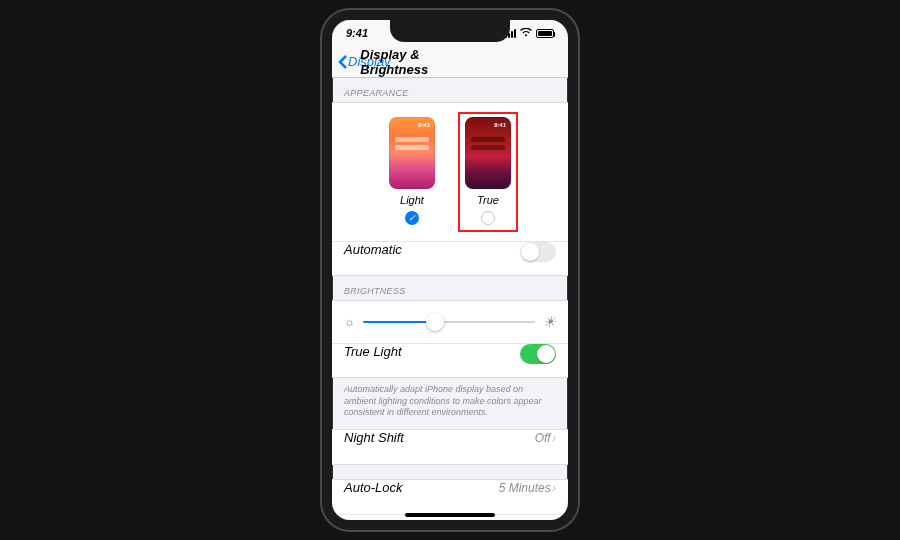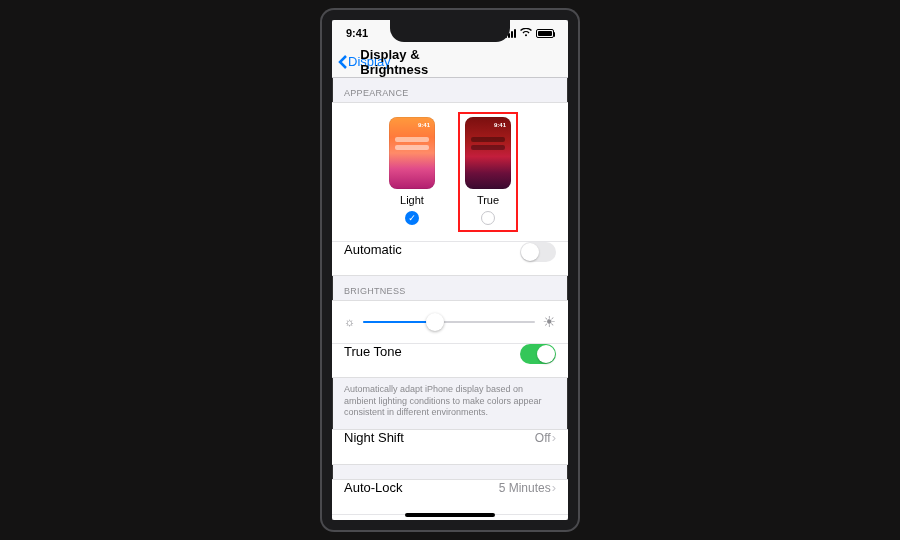--- a/index.html
+++ b/index.html
@@ -6,25 +6,26 @@
     body {
       width: 900px; height: 540px;
       background: #141313;
       display: flex; align-items: center; justify-content: center;
       font-family: -apple-system, 'Helvetica Neue', Arial, sans-serif;
       overflow: hidden;
     }
     .phone {
       width: 256px; height: 520px;
       background: #f2f2f7;
-      border-radius: 12px;
+      border-radius: 28px;
       border: 10px solid #1b1b1d;
       box-shadow: 0 0 0 2px #4a4a4e, inset 0 0 0 1px #333;
       position: relative;
       overflow: hidden;
+      font-style: italic;
     }
     .notch {
       position: absolute; top: 0; left: 50%; transform: translateX(-50%);
       width: 120px; height: 22px;
       background: #1b1b1d;
       border-radius: 0 0 14px 14px;
       z-index: 10;
     }
     .status-bar {
       height: 26px;
@@ -159,21 +160,21 @@
     <div class="cell-group">
       <div class="slider-row">
         <span class="sun">☼</span>
         <div class="slider">
           <div class="fill" style="width:42%"></div>
           <div class="thumb" style="left:42%"></div>
         </div>
         <span class="sun" style="font-size:15px">☀</span>
       </div>
       <div class="cell">
-        <span>True Tone</span>
+        <span>True Light</span>
         <span class="switch on"></span>
       </div>
     </div>
     <div class="footer-note">Automatically adapt iPhone display based on ambient lighting conditions to make colors appear consistent in different environments.</div>
 
     <div style="height:10px"></div>
     <div class="cell-group">
       <div class="cell">
         <span>Night Shift</span>
         <span class="detail">

